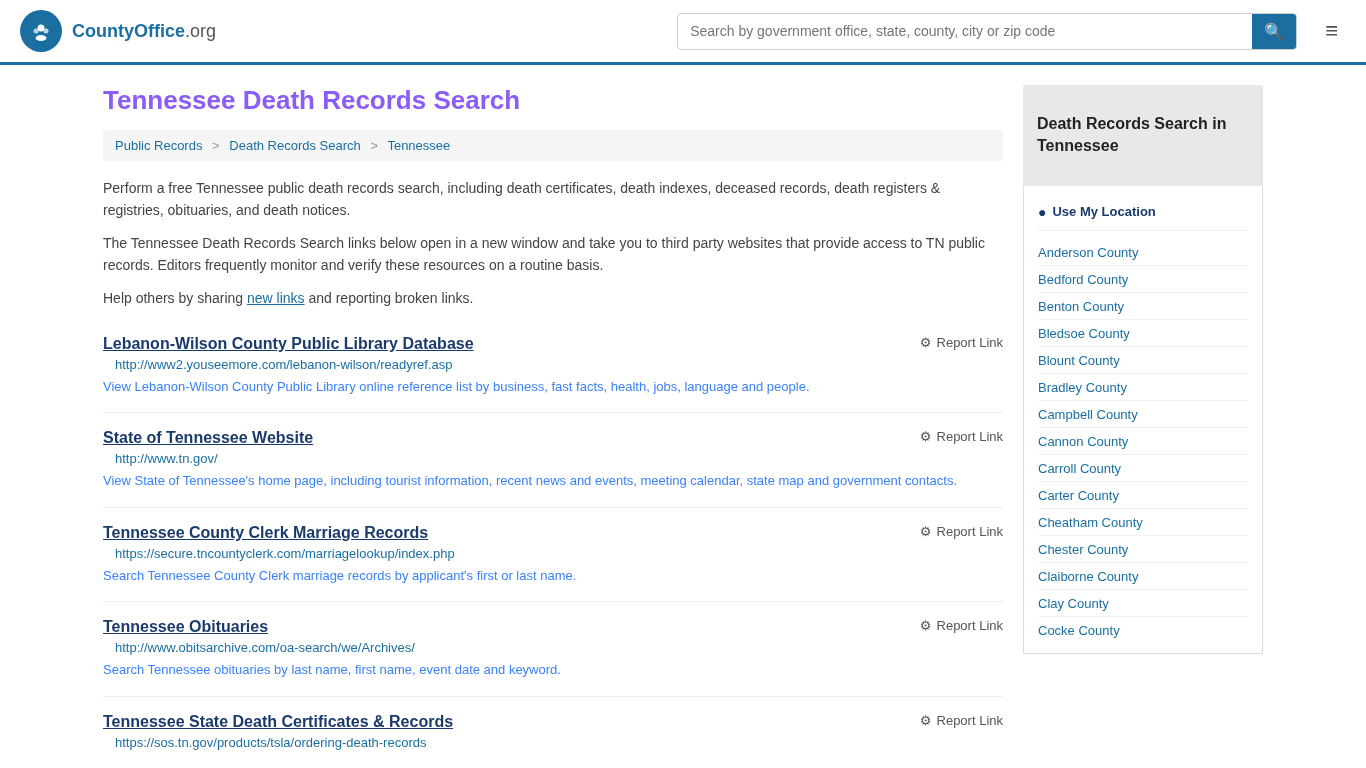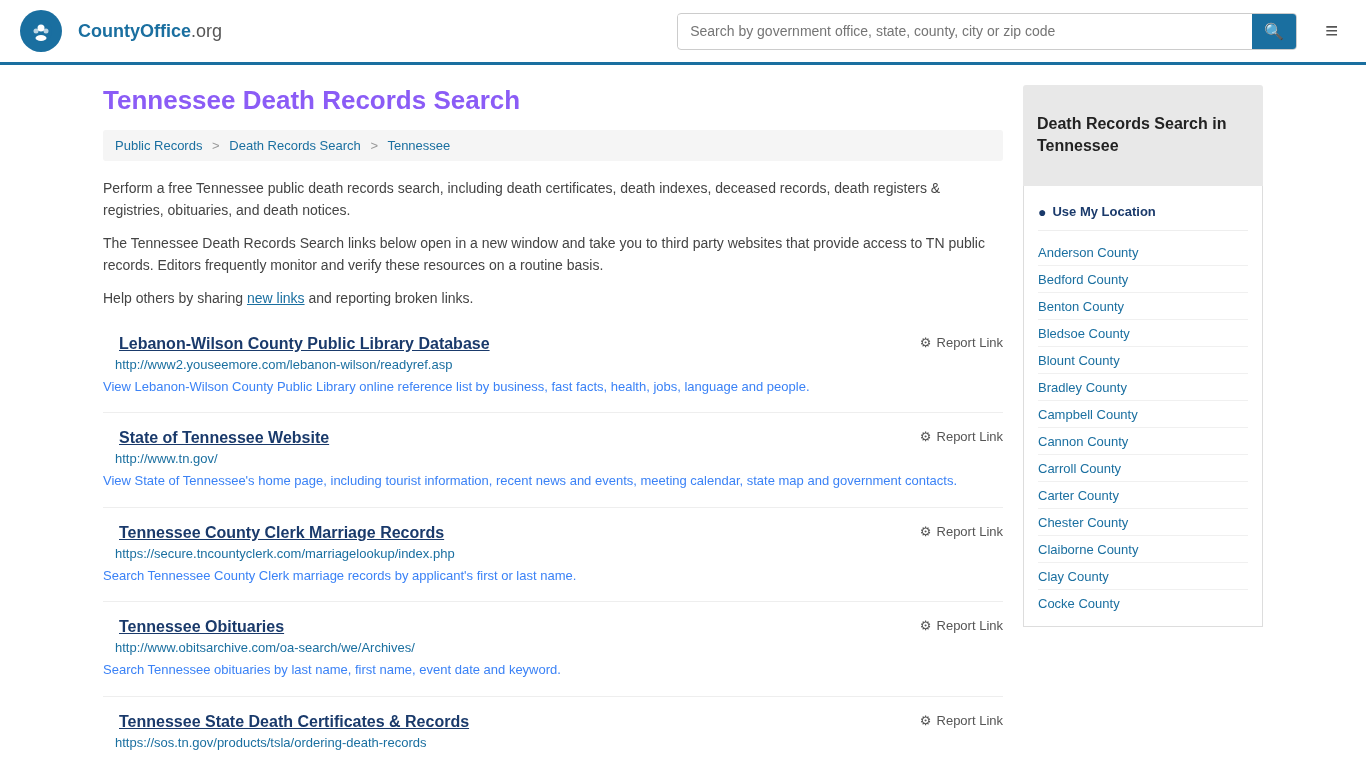--- a/index.html
+++ b/index.html
@@ -10,21 +10,21 @@
       background: #fff;
       border-bottom: 3px solid #1a6fa0;
       padding: 10px 20px;
       display: flex;
       align-items: center;
       gap: 20px;
     }
     .logo-area {
       display: flex;
       align-items: center;
-      gap: 16px;
+      gap: 10px;
       text-decoration: none;
     }
     .logo-circle {
       width: 42px;
       height: 42px;
       border-radius: 50%;
       background: #1a6fa0;
       display: flex;
       align-items: center;
       justify-content: center;
@@ -108,21 +108,20 @@
     .result-item {
       border-bottom: 1px solid #eee;
       padding: 16px 0;
     }
     .result-item:last-child { border-bottom: none; }
     .result-header {
       display: flex;
       align-items: flex-start;
       justify-content: space-between;
       margin-bottom: 4px;
-      margin-left: 16px;
     }
     .result-title {
       font-size: 16px;
       font-weight: bold;
       color: #1a3a6b;
       text-decoration: underline;
       cursor: pointer;
     }
     .report-link-btn {
       display: flex;
@@ -302,20 +301,21 @@
       <li><a href="#">Anderson County</a></li>
           <li><a href="#">Bedford County</a></li>
           <li><a href="#">Benton County</a></li>
           <li><a href="#">Bledsoe County</a></li>
           <li><a href="#">Blount County</a></li>
           <li><a href="#">Bradley County</a></li>
           <li><a href="#">Campbell County</a></li>
           <li><a href="#">Cannon County</a></li>
           <li><a href="#">Carroll County</a></li>
           <li><a href="#">Carter County</a></li>
+          <li><a href="#">Cheatham County</a></li>
           <li><a href="#">Chester County</a></li>
           <li><a href="#">Claiborne County</a></li>
           <li><a href="#">Clay County</a></li>
           <li><a href="#">Cocke County</a></li>
         </ul>
     </div>
   </div>
 
 </div>
 

